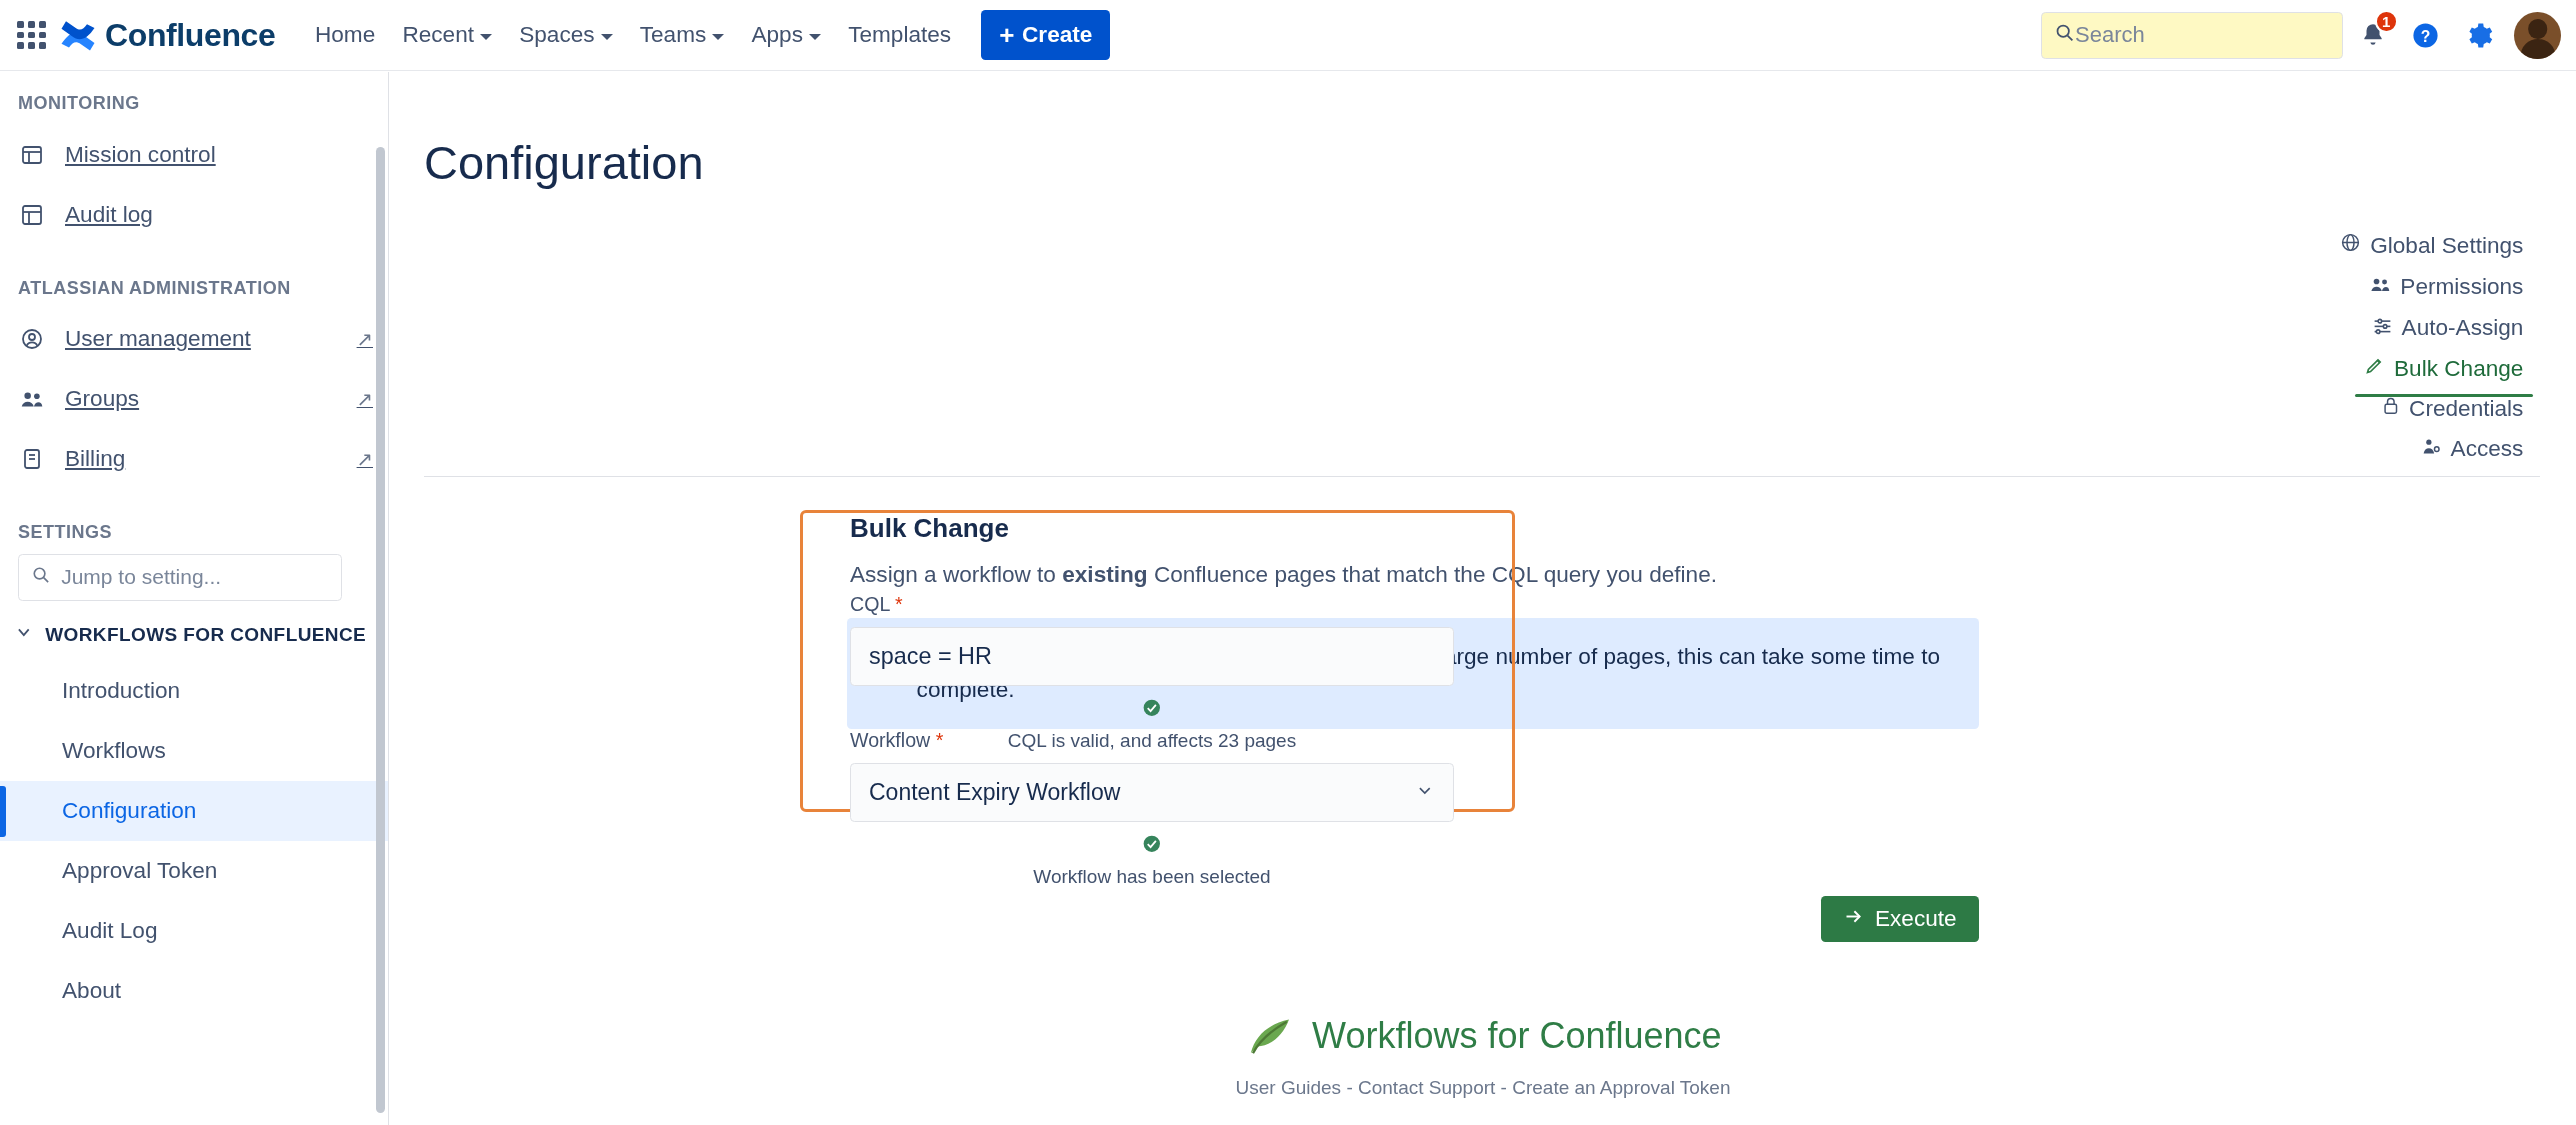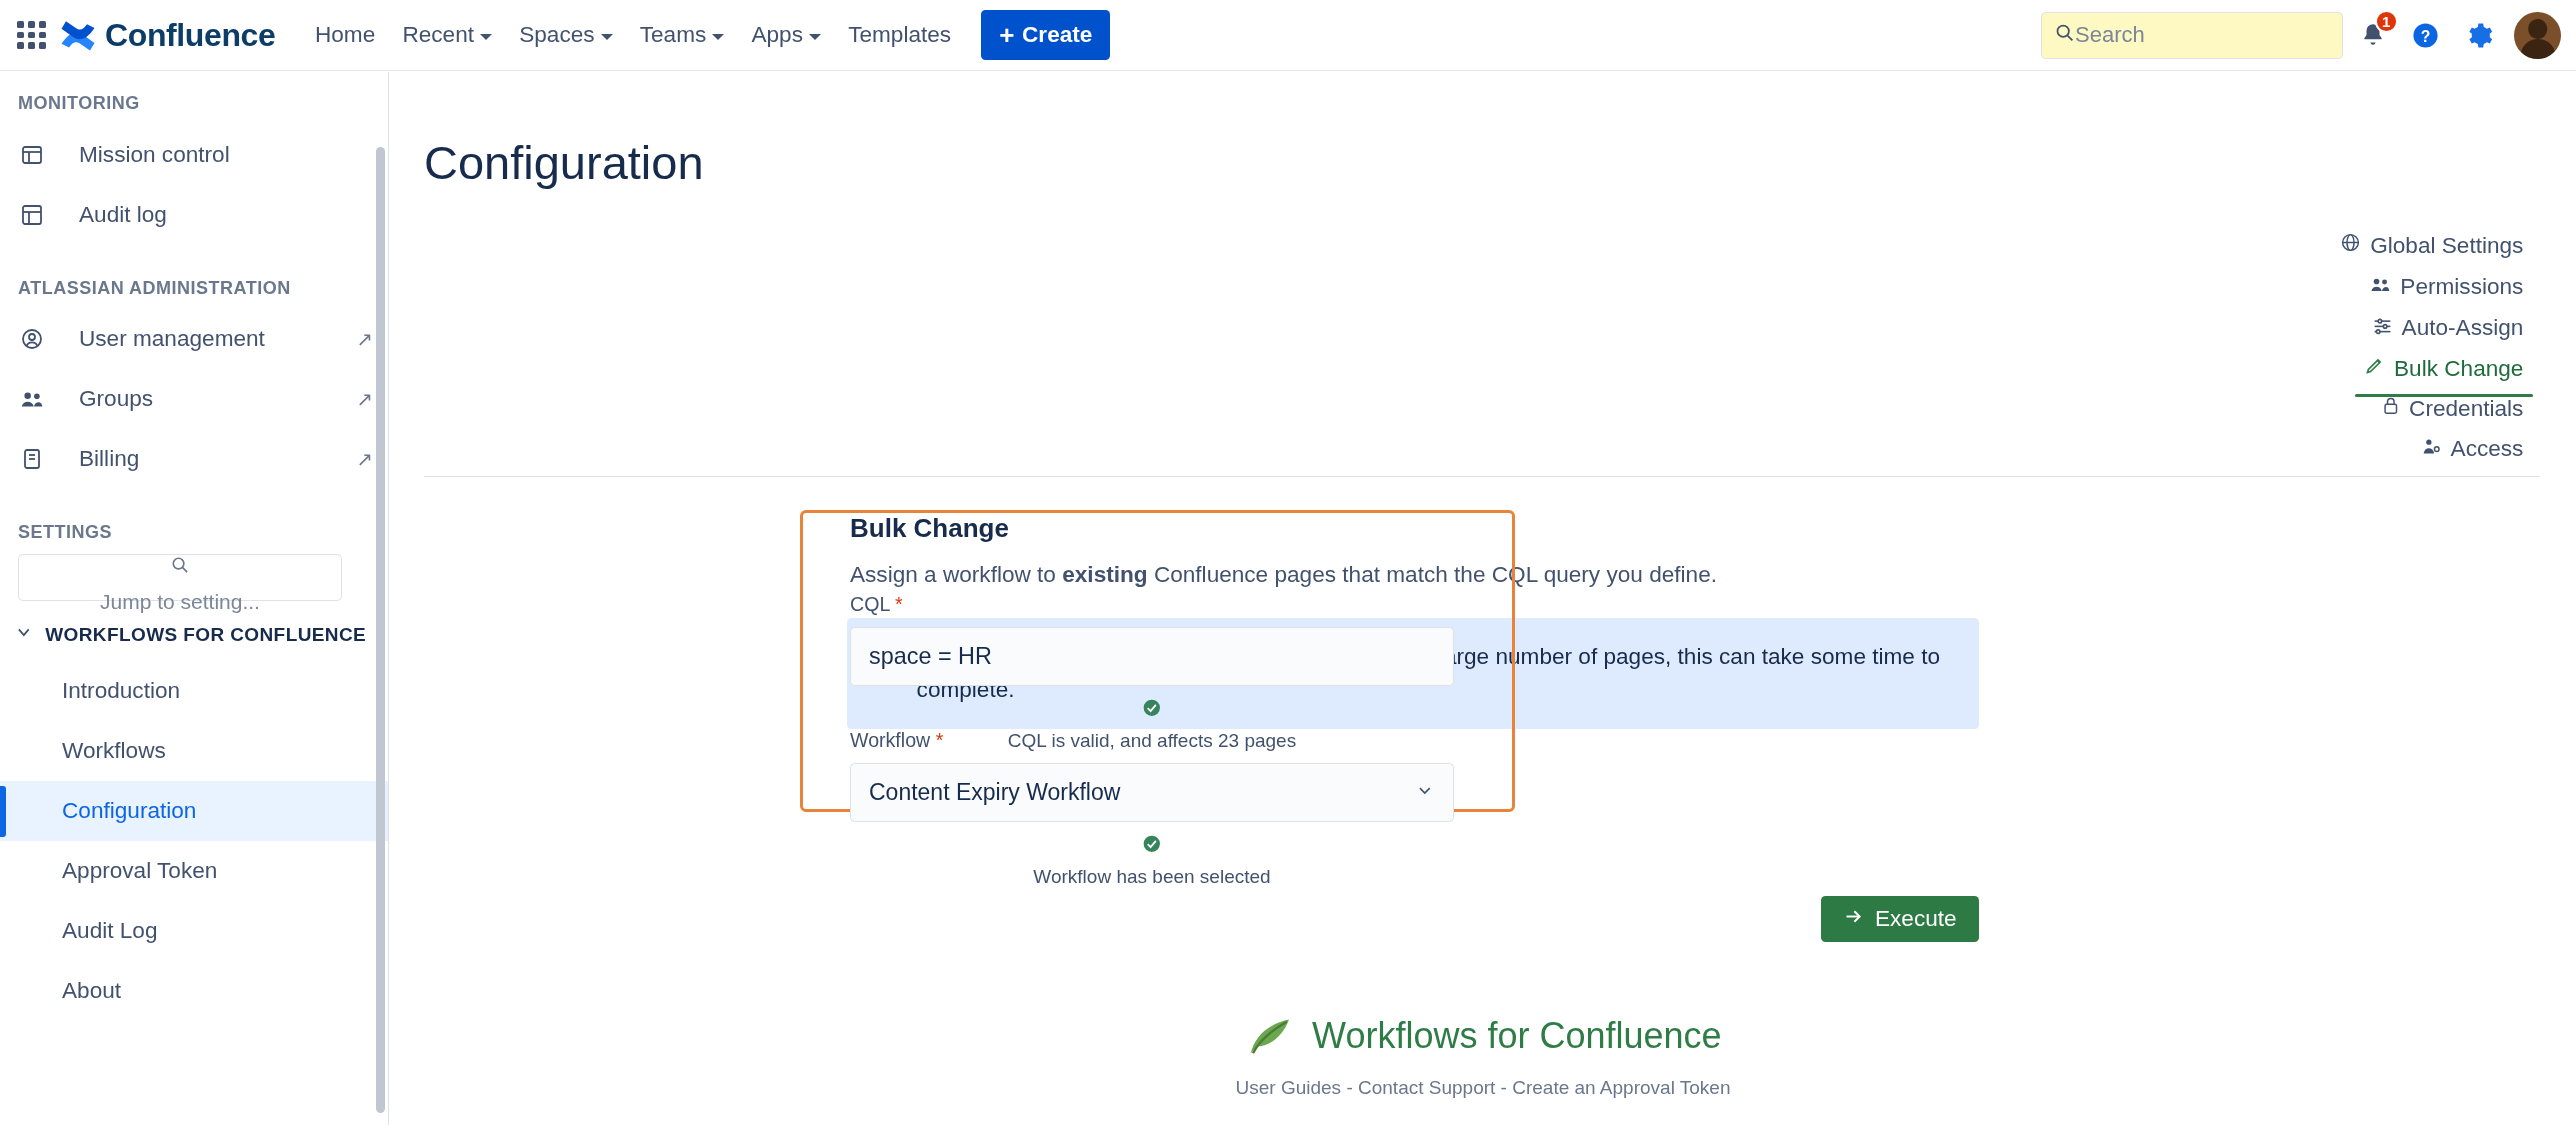--- a/index.html
+++ b/index.html
@@ -75,30 +75,30 @@
   
   #sidebar {
     position: absolute; top: 72px; left: 0; width: 389px; height: 1054px;
     background: #ffffff; border-right: 0.8px solid #dfe1e6; overflow: hidden;
   }
   .side-section-label {
     font-size: 18px; font-weight: 700; color: #6b778c; letter-spacing: 0.5px;
     padding: 0 0 0 0; margin: 21px 0 10.6px 0;
   }
   .side-row {
-    display: flex; align-items: center; gap: 34px; height: 60px;
+    display: flex; align-items: center; gap: 20px; height: 60px;
     padding-left: 18px; padding-right: 15px; cursor: pointer; position: relative;
-    font-size: 22.6px; color: #42526e;
+    font-size: 22.6px; color: #42526e; text-decoration: underline;
   }
   .side-row .ext { margin-left: auto; color: #6b778c; font-size: 19.6px; }
   .side-ico { width: 27px; height: 27px; flex: 0 0 27px; display:flex; align-items:center; justify-content:center; }
   .jump-box {
     margin: 4.5px 18px 7.5px 18px; height: 47px; border: 0.8px solid #dfe1e6; border-radius: 4.5px;
     display: flex; align-items: center; gap: 10.6px; padding: 0 12px; color: #7a869a;
-    font-size: 21px; cursor: text; width: 324px; flex-direction: column;
+    font-size: 21px; cursor: text; width: 324px;
   }
   .group-head {
     display: flex; align-items: center; gap: 12px; padding-left: 13.6px; height: 53px;
     font-size: 19px; font-weight: 700; color: #172b4d; letter-spacing: 0.4px; cursor: pointer;
   }
   .sub-row {
     height: 60px; display: flex; align-items: center; padding-left: 62px; cursor: pointer;
     font-size: 22.6px; color: #42526e; position: relative;
   }
   .sub-row.selected { background: #e9f2ff; color: #0c66e4; }

